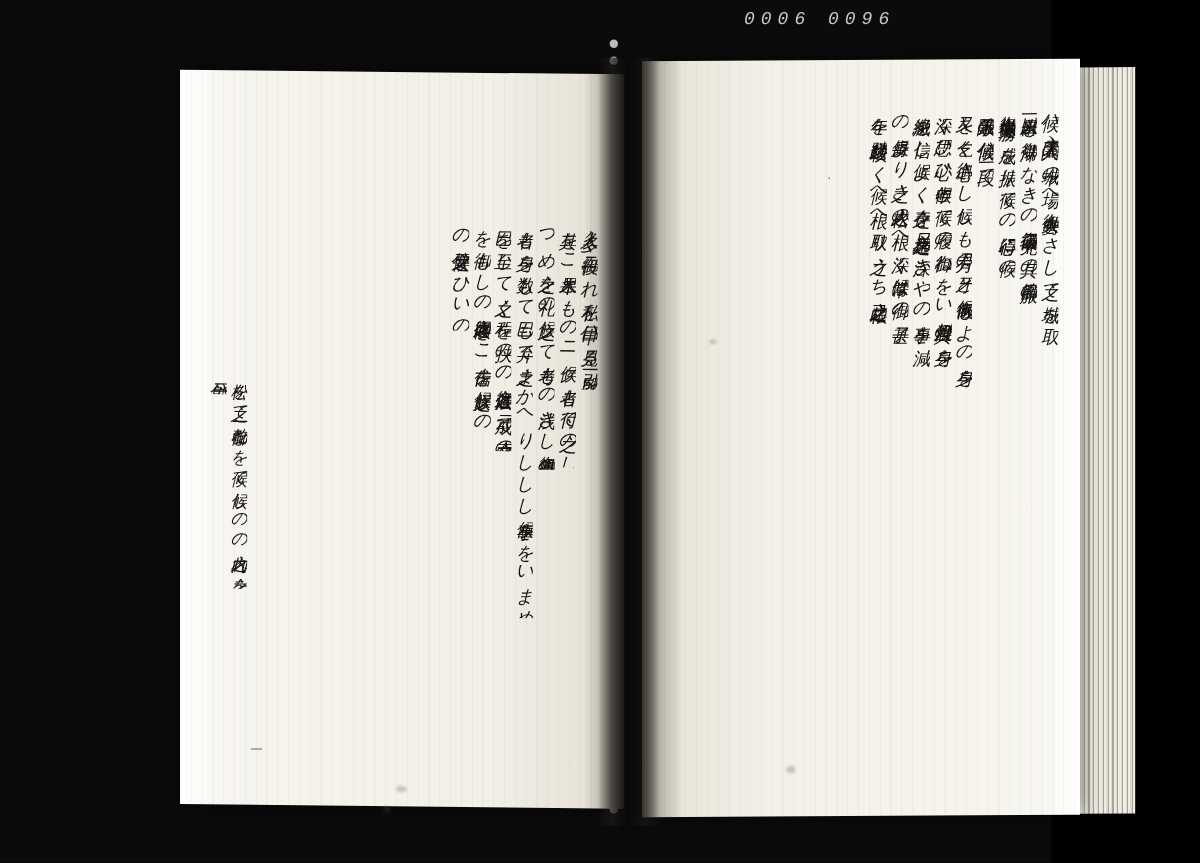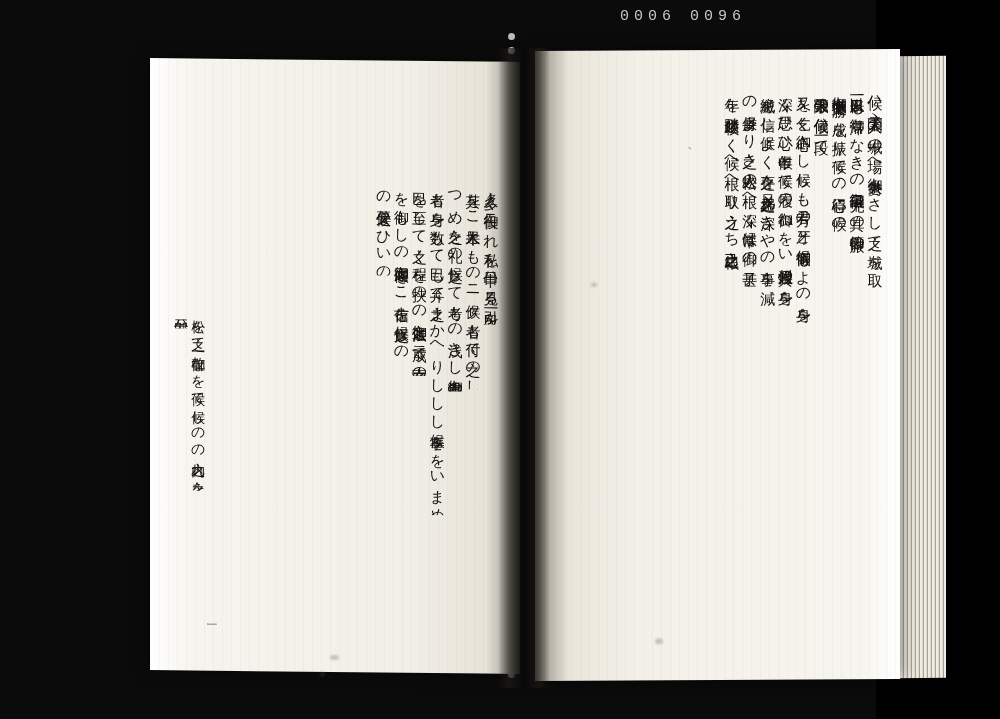--- a/index.html
+++ b/index.html
@@ -11,20 +11,21 @@
     width: 1000px;
     height: 719px;
     overflow: hidden;
     font-family: "Liberation Serif", serif;
   }
   #scan {
     position: relative;
     width: 876px;
     height: 719px;
     background: #0b0b0b;
+    font-style: italic;
   }
 
   
   .frame-code {
     position: absolute;
     top: 8px;
     right: 130px;
     color: #d8d8d8;
     font-family: "Liberation Mono", monospace;
     font-size: 15px;

